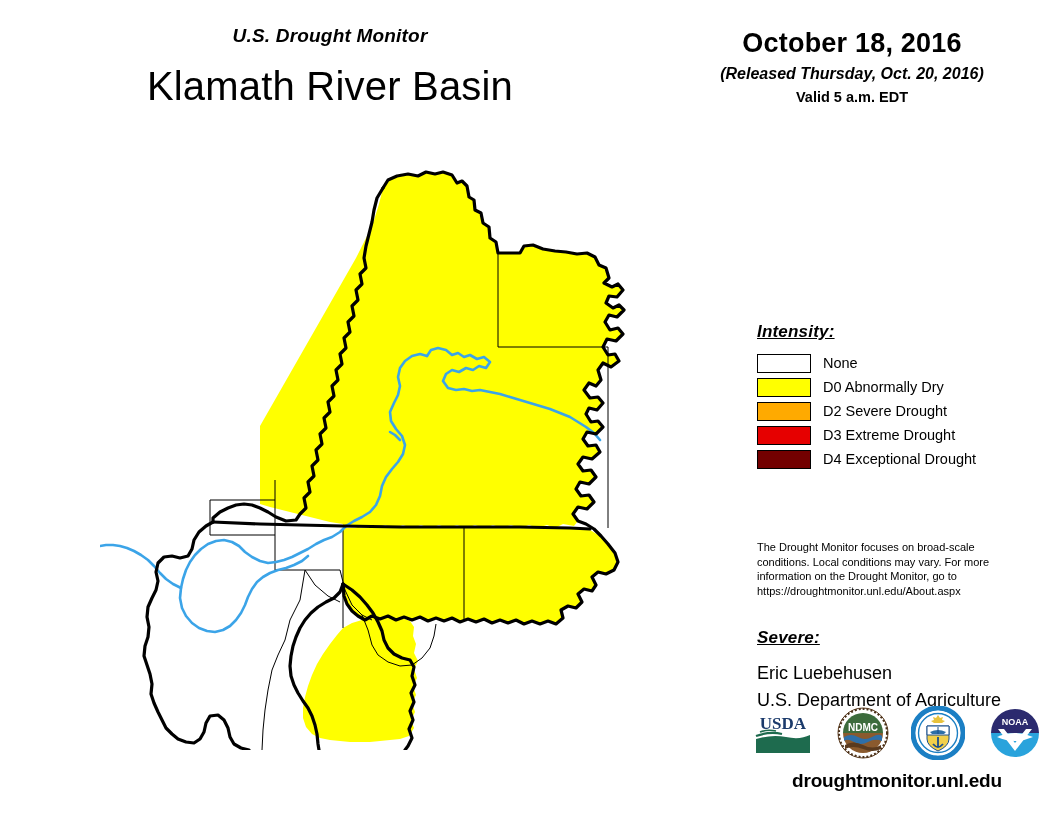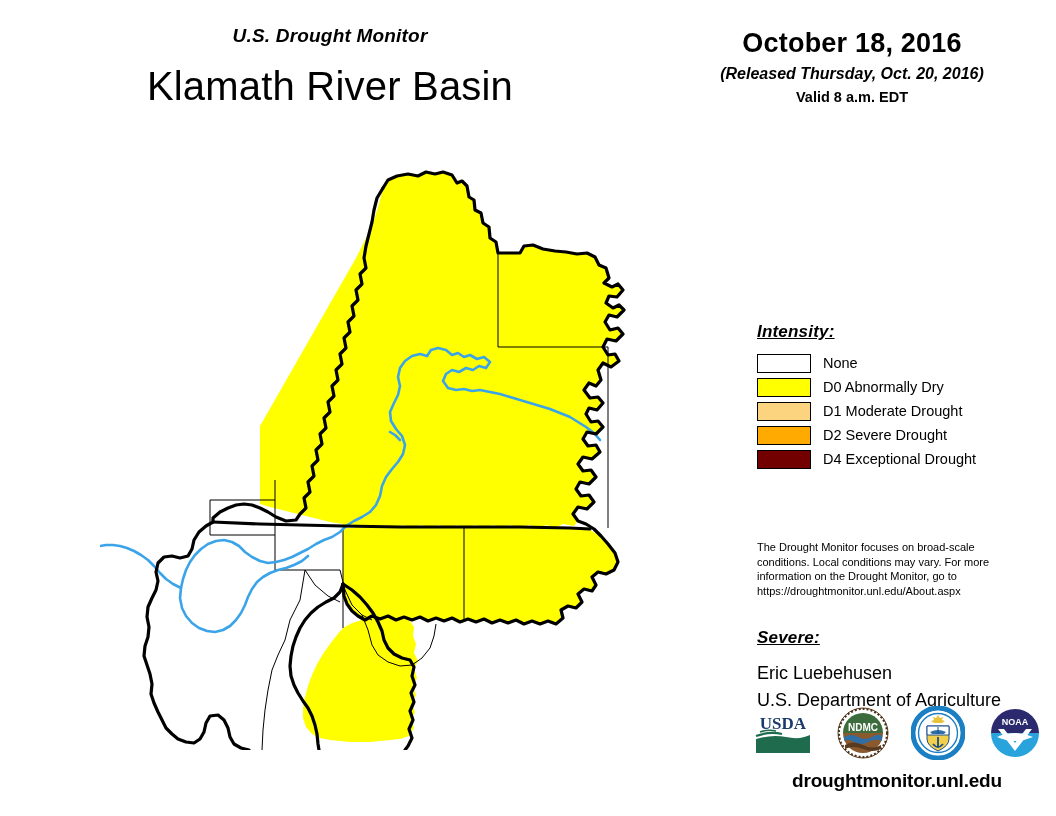--- a/index.html
+++ b/index.html
@@ -170,21 +170,21 @@
 <body>
 
 <div id="header-left">
   <div id="title-small">U.S. Drought Monitor</div>
   <div id="title-main">Klamath River Basin</div>
 </div>
 
 <div id="header-right">
   <div id="date-main">October 18, 2016</div>
   <div id="date-released">(Released Thursday, Oct. 20, 2016)</div>
-  <div id="date-valid">Valid 8 a.m. EDT</div>
+  <div id="date-valid">Valid 5 a.m. EDT</div>
 </div>
 
 <div id="map-area">
 <svg id="map-svg" width="600" height="600" viewBox="0 0 600 600" xmlns="http://www.w3.org/2000/svg">
 
   <path fill="#FFFF00" stroke="none" d="M283,38 L288,30 L297,26 L308,24 L318,26 L326,22 L335,24 L343,22
            L352,25 L357,33 L362,31 L367,36 L369,47 L374,50 L375,60 L381,63
            L383,73 L389,77 L390,88 L396,92 L398,103 L420,103 L424,96 L433,95
            L443,99 L455,101 L466,102 L477,104 L487,103 L495,107 L499,115
            L506,118 L509,128 L504,133 L512,137 L518,134 L523,140 L517,147
@@ -320,30 +320,30 @@
   <div class="legend-row">
     <div class="legend-swatch" style="background-color: rgb(255, 255, 255);"></div>
     <div class="legend-label">None</div>
   </div>
 
   <div class="legend-row">
     <div class="legend-swatch" style="background-color: rgb(255, 255, 0);"></div>
     <div class="legend-label">D0 Abnormally Dry</div>
   </div>
 
-  <div class="legend-row">
-    <div class="legend-swatch" style="background-color: rgb(252, 211, 127);"></div>
-    <div class="legend-label">D1 Moderate Drought</div>
-  </div>
 
   <div class="legend-row">
     <div class="legend-swatch" style="background-color: rgb(255, 170, 0);"></div>
     <div class="legend-label">D2 Severe Drought</div>
   </div>
 
+  <div class="legend-row">
+    <div class="legend-swatch" style="background-color: rgb(230, 0, 0);"></div>
+    <div class="legend-label">D3 Extreme Drought</div>
+  </div>
 
   <div class="legend-row">
     <div class="legend-swatch" style="background-color: rgb(115, 0, 0);"></div>
     <div class="legend-label">D4 Exceptional Drought</div>
   </div>
 </div>
 
 <div id="disclaimer">
   <div>The Drought Monitor focuses on broad-scale</div>
   <div>conditions. Local conditions may vary. For more</div>

